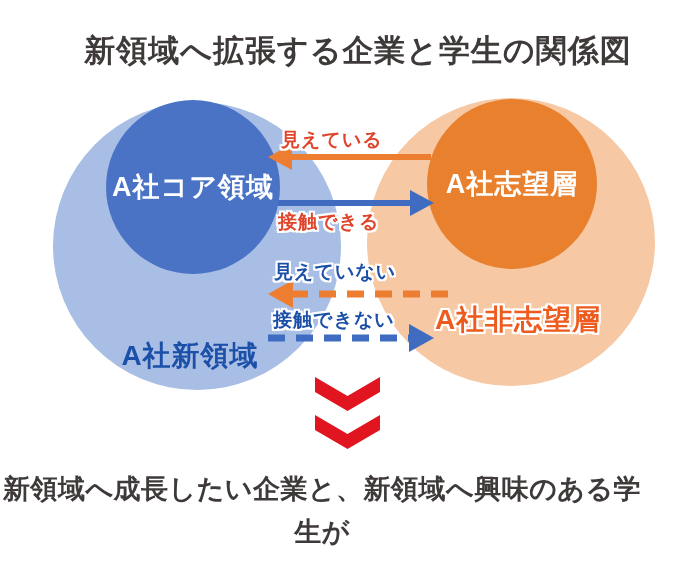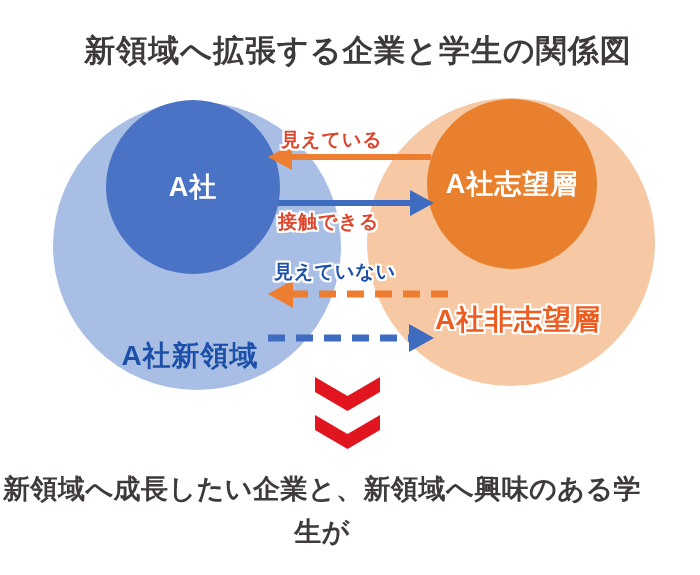--- a/index.html
+++ b/index.html
@@ -56,20 +56,21 @@
 
   <div class="title">新領域へ拡張する企業と学生の関係図</div>
 
   <div class="circle circle-light-blue"></div>
 
   <div class="circle circle-light-orange"></div>
 
   <div class="circle circle-dark-blue">
     <div class="inner-label">
       <span>A社</span>
+      <span>コア領域</span>
     </div>
   </div>
 
   <div class="circle circle-dark-orange">
     <div class="inner-label">
       <span>A社</span>
       <span>志望層</span>
     </div>
   </div>
 
@@ -95,18 +96,19 @@
     </g>
     <g>
       <path class="fill-red" d="M315,377 L347.5,396 L380,377 L380,392 L347.5,411 L315,392 Z"></path>
       <path class="fill-red" d="M315,415 L347.5,434 L380,415 L380,430 L347.5,449 L315,430 Z"></path>
     </g>
   </svg>
 
   <div class="arrow-label lbl-red  lbl-see">見えている</div>
   <div class="arrow-label lbl-red  lbl-contact">接触できる</div>
   <div class="arrow-label lbl-navy lbl-nosee">見えていない</div>
+  <div class="arrow-label lbl-navy lbl-nocontact">接触できない</div>
 
   <div class="conclusion">
     <div>新領域へ成長したい企業と、新領域へ興味のある学生が</div>
   </div>
 
 </div>
 
 </body></html>

